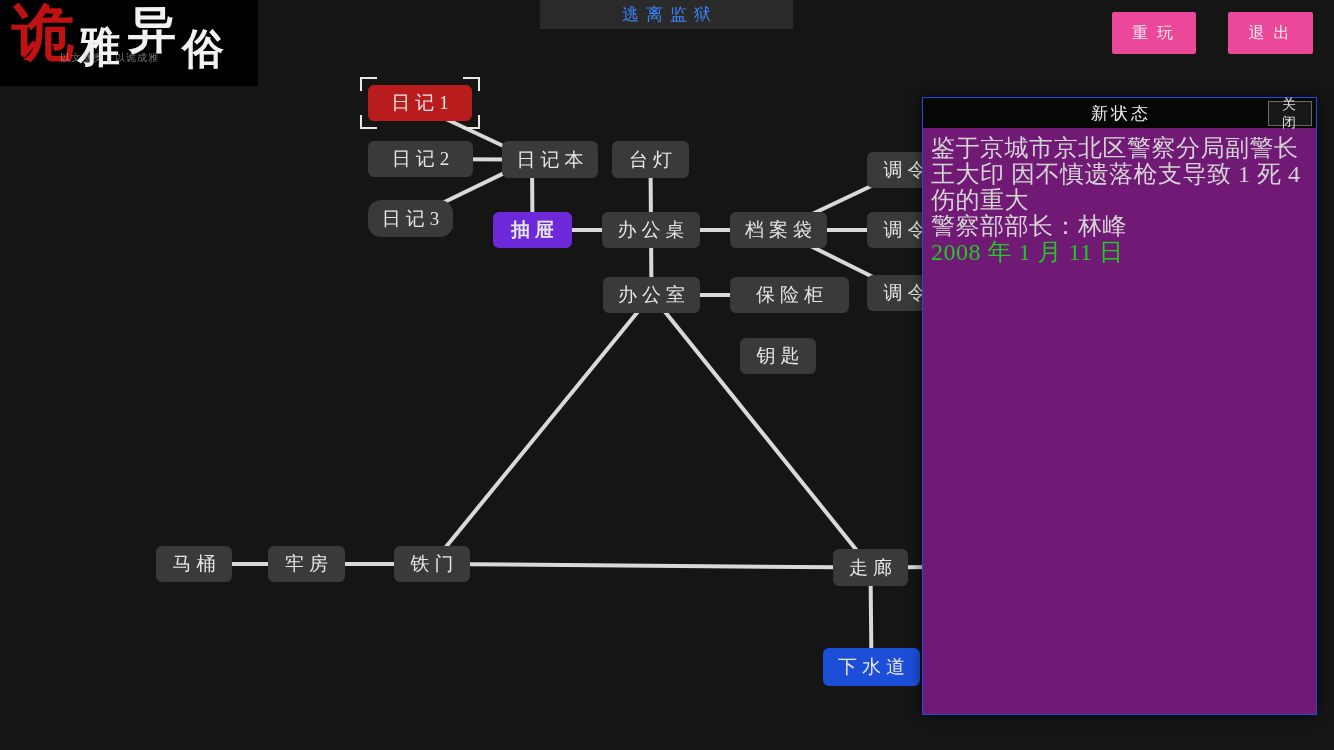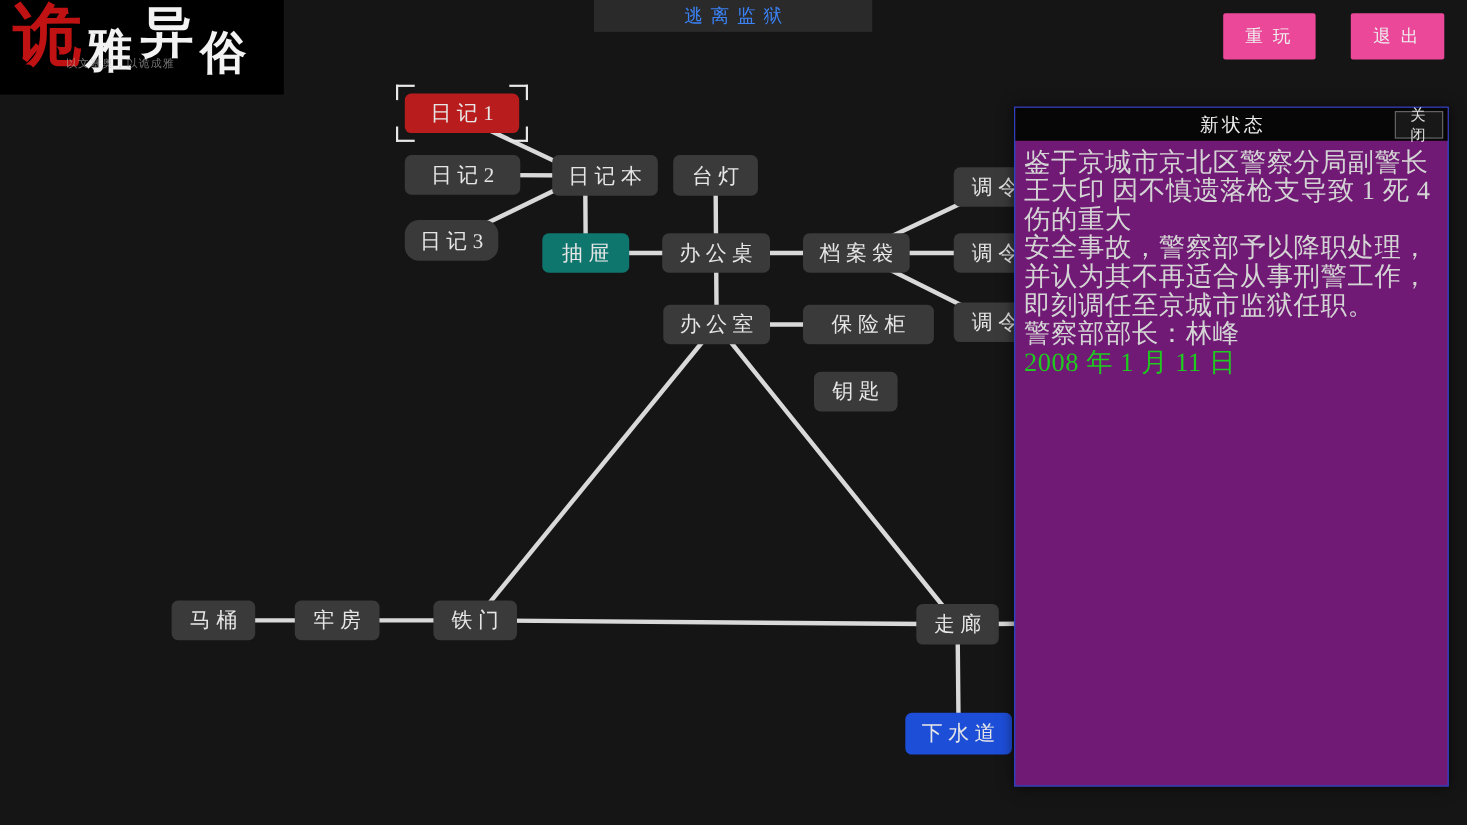--- a/index.html
+++ b/index.html
@@ -73,21 +73,21 @@
         <line x1="194" y1="564" x2="306.5" y2="564" stroke="#d9d9d9" stroke-width="4" stroke-linecap="round"></line>
         <line x1="306.5" y1="564" x2="432" y2="564" stroke="#d9d9d9" stroke-width="4" stroke-linecap="round"></line>
         <line x1="870.5" y1="567.5" x2="871.5" y2="667" stroke="#d9d9d9" stroke-width="4" stroke-linecap="round"></line>
         <line x1="870.5" y1="567.5" x2="940" y2="567" stroke="#d9d9d9" stroke-width="4" stroke-linecap="round"></line>
       </svg>
   <div class="gnode" style="left: 368px; top: 85px; width: 104px; height: 36px; background: #b91c1c;">日记1<span class="corner tl"></span><span class="corner tr"></span><span class="corner bl"></span><span class="corner br"></span></div>
       <div class="gnode" style="left: 368px; top: 141px; width: 105px; height: 36px; background: rgb(58, 58, 58);">日记2</div>
       <div class="gnode" style="left: 368px; top: 200px; width: 85px; height: 37px; background: rgb(58, 58, 58); border-radius: 13px;">日记3</div>
       <div class="gnode" style="left: 484px; top: 141px; width: 96px; height: 37px; background: rgb(58, 58, 58); margin-left: 18px;">日记本</div>
       <div class="gnode" style="left: 612px; top: 141px; width: 77px; height: 37px; background: rgb(58, 58, 58);">台灯</div>
-      <div class="gnode" style="left: 493px; top: 212px; width: 79px; height: 36px; background: #0f766e;">抽屉</div>
+      <div class="gnode" style="left: 493px; top: 212px; width: 79px; height: 36px; background: #6d28d9; font-weight: bold;">抽屉</div>
       <div class="gnode" style="left: 602px; top: 212px; width: 98px; height: 36px; background: rgb(58, 58, 58);">办公桌</div>
       <div class="gnode" style="left: 730px; top: 212px; width: 97px; height: 36px; background: rgb(58, 58, 58);">档案袋</div>
       <div class="gnode" style="left: 867px; top: 152px; width: 76px; height: 36px; background: rgb(58, 58, 58);">调令</div>
       <div class="gnode" style="left: 867px; top: 212px; width: 76px; height: 36px; background: rgb(58, 58, 58);">调令</div>
       <div class="gnode" style="left: 867px; top: 275px; width: 76px; height: 36px; background: rgb(58, 58, 58);">调令</div>
       <div class="gnode" style="left: 603px; top: 277px; width: 97px; height: 36px; background: rgb(58, 58, 58);">办公室</div>
       <div class="gnode" style="left: 730px; top: 277px; width: 119px; height: 36px; background: rgb(58, 58, 58);">保险柜</div>
       <div class="gnode" style="left: 740px; top: 338px; width: 76px; height: 36px; background: rgb(58, 58, 58); text-align: center;">钥匙</div>
       <div class="gnode" style="left: 156px; top: 546px; width: 76px; height: 36px; background: rgb(58, 58, 58);">马桶</div>
       <div class="gnode" style="left: 268px; top: 546px; width: 77px; height: 36px; background: rgb(58, 58, 58);">牢房</div>
@@ -111,19 +111,18 @@
   <button class="btn replay">重玩</button>
   <button class="btn exit">退出</button>
 
   <aside class="status-panel">
     <div class="status-header">
       <span class="ptitle">新状态</span>
       <button class="close-btn">关闭</button>
     </div>
     <div class="status-body">
       <div class="status-line" style="color: rgb(212, 212, 212);">鉴于京城市京北区警察分局副警长 王大印 因不慎遗落枪支导致 1 死 4 伤的重大</div>
-      <div class="status-line" style="color: rgb(212, 212, 212);">安全事故，警察部予以降职处理，并认为其不再适合从事刑警工作，即刻调任至京城市监狱任职。</div>
       <div class="status-line" style="color: rgb(212, 212, 212);">警察部部长：林峰</div>
       <div class="status-line" style="color: rgb(30, 203, 30);">2008 年 1 月 11 日</div>
     </div>
   </aside>
 
 </div>
 
 </body></html>

